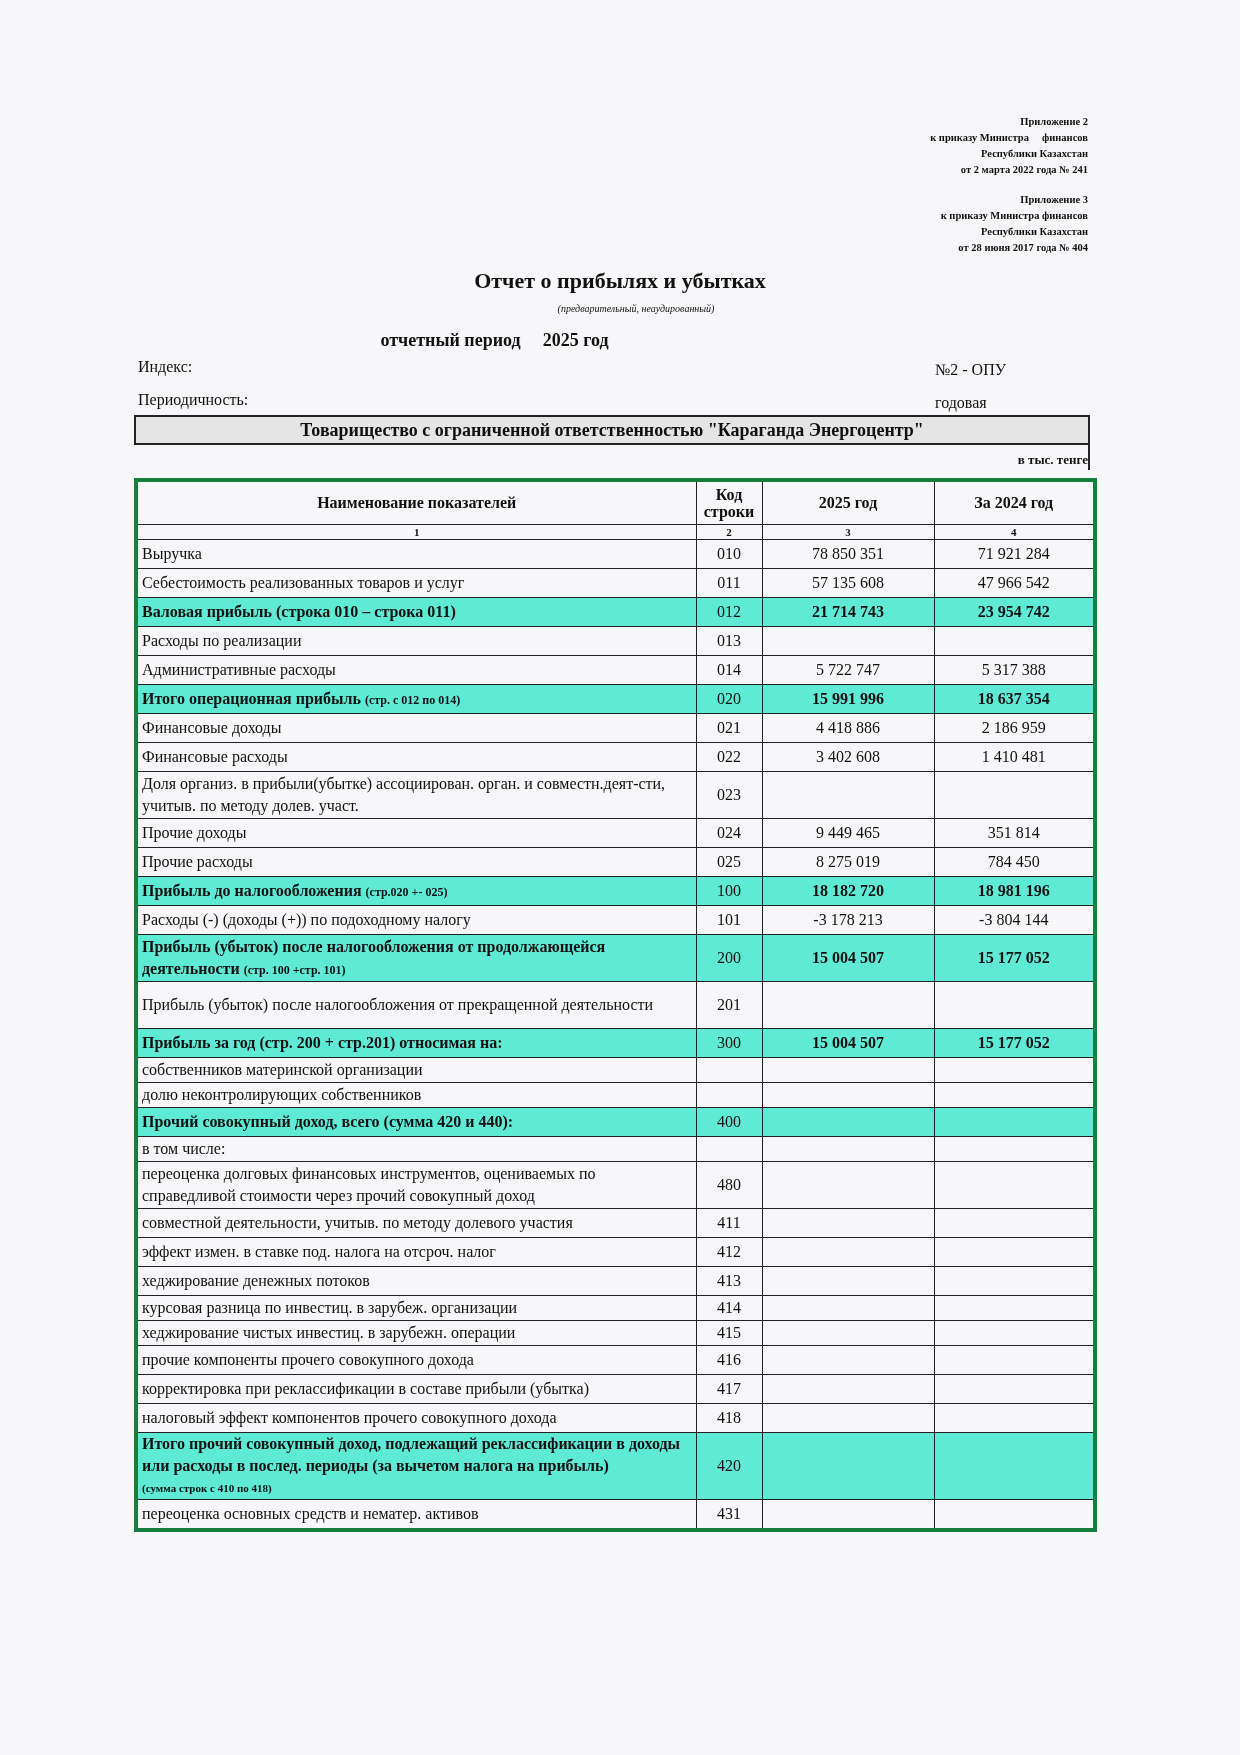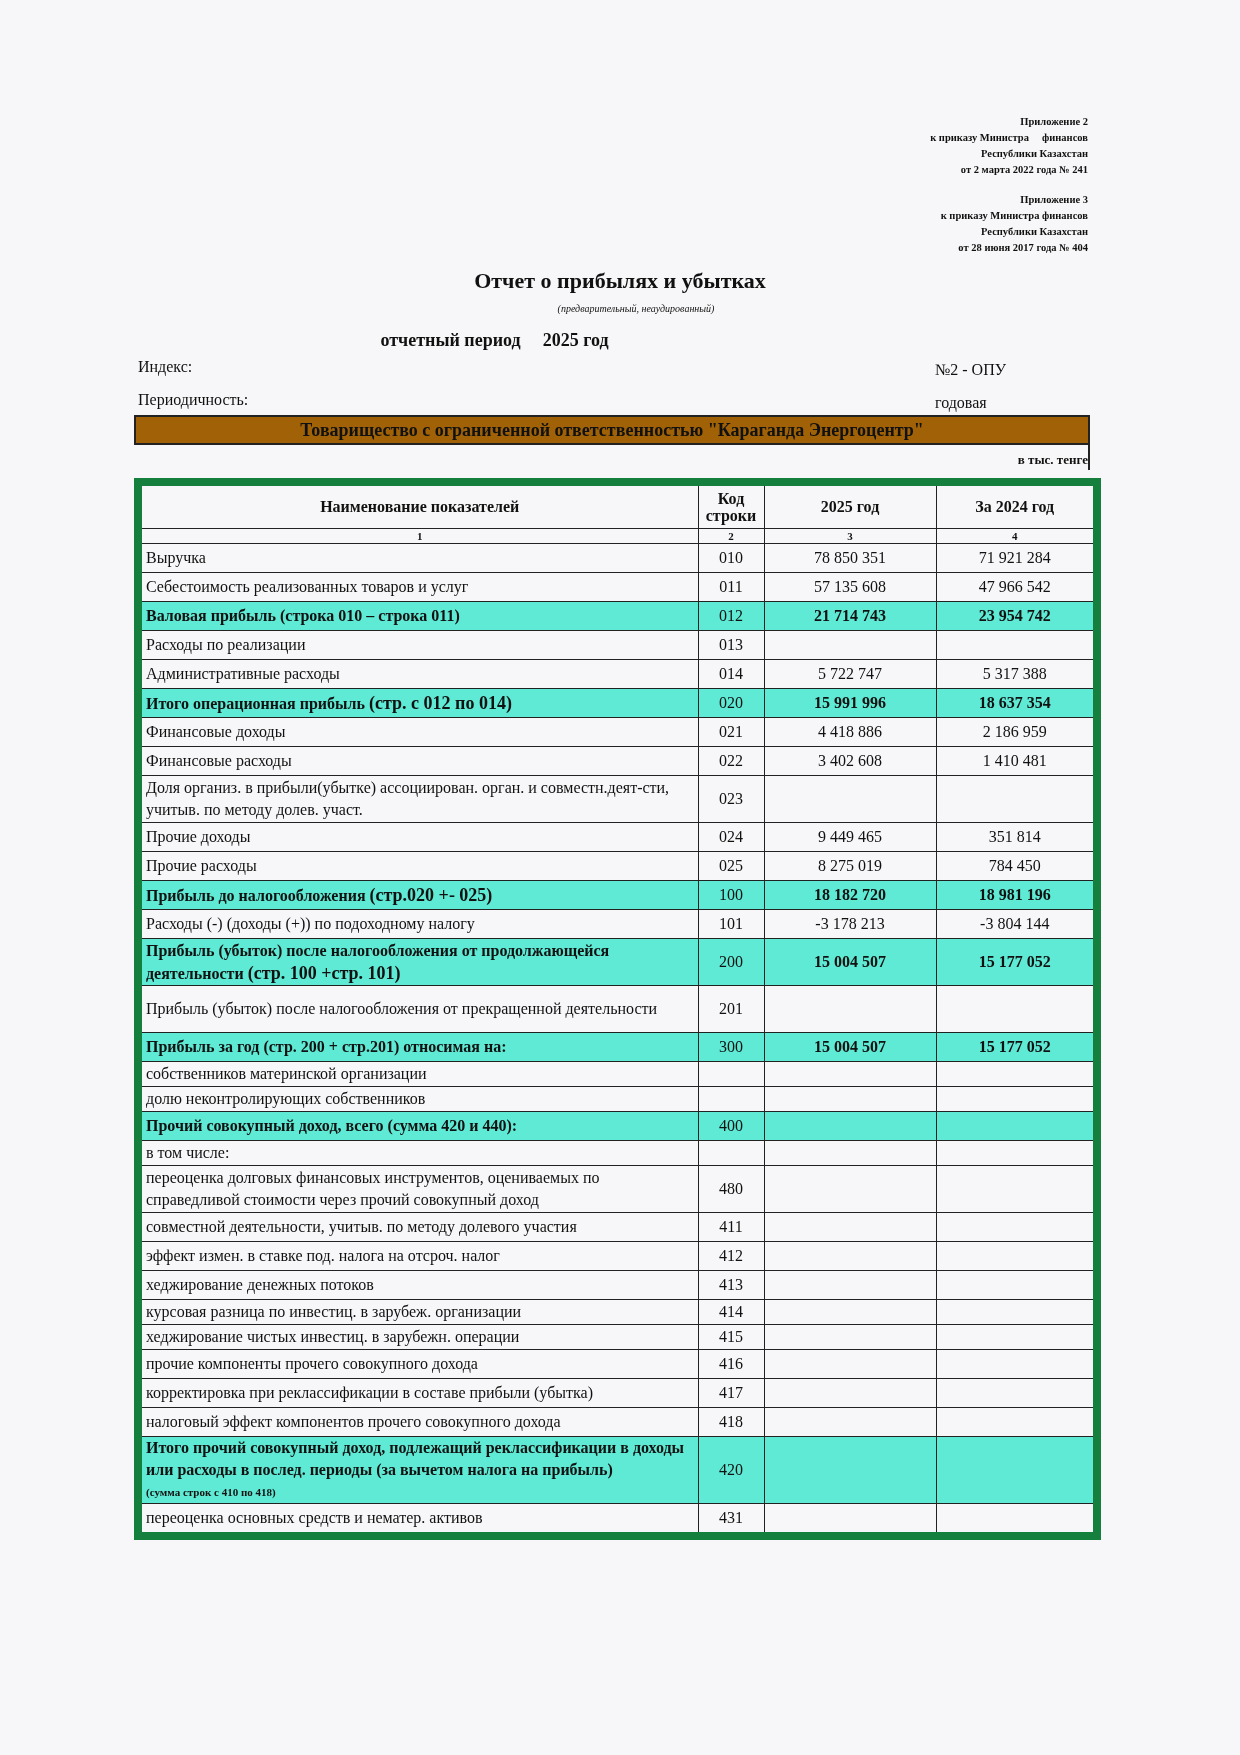--- a/index.html
+++ b/index.html
@@ -32,33 +32,33 @@
   }
   .period span.year { margin-left: 22px; }
   .meta-label { position: absolute; left: 138px; font-size: 16px; }
   .meta-value { position: absolute; left: 935px; font-size: 16px; }
   #index-label { top: 358px; }
   #period-label { top: 391px; }
   #form-no { top: 361px; }
   #periodicity { top: 394px; }
   .company {
     position: absolute; left: 134px; top: 415px; width: 952px; height: 26px;
-    border: 2px solid #222; background: #a16207;
+    border: 2px solid #222; background: #e5e5e5;
     text-align: center; font-weight: bold; font-size: 18px; line-height: 26px;
   }
   .units {
     position: absolute; right: 152px; top: 452px;
     font-weight: bold; font-size: 13px;
   }
   .units-line { position: absolute; left: 1088px; top: 444px; width: 2px; height: 26px; background:#222; }
   table.report {
     position: absolute; left: 134px; top: 478px;
     border-collapse: collapse;
     width: 959px;
-    border: 8px solid #15803d;
+    border: 4px solid #15803d;
     table-layout: fixed;
   }
   table.report td, table.report th {
     border: 1.5px solid #222;
     padding: 0 4px;
     font-size: 16px;
     vertical-align: middle;
   }
   col.c1 { width: 560px; }
   col.c2 { width: 66px; }
@@ -71,21 +71,21 @@
   tr.colnums td { text-align: center; font-size: 11px; height: 14px; font-weight: bold; padding: 0; }
   td.code { text-align: center; font-size: 12.5px; }
   td.num { text-align: center; font-size: 17px; }
   td.name { line-height: 22px; }
   tr.r1 td { height: 28px; }
   tr.r2 td { height: 46px; }
   tr.r3 td { height: 52px; }
   tr.rs td { height: 24px; }
   tr.shade td { background: #5eead4; font-weight: bold; }
   tr.shade td.code { font-weight: normal; }
-  tr.shade td.name .small { font-size: 18px; }
+  tr.shade td.name .small { font-size: 12px; }
   td.indent { padding-left: 38px; font-size: 14px; }
   .small { font-size: 12.5px; }
   .tiny { font-size: 11px; }
 </style>
 </head>
 <body>
 
 <div class="appendix" id="app2">
   <div>Приложение 2</div>
   <div style="white-space:pre">к приказу Министра     финансов</div>

